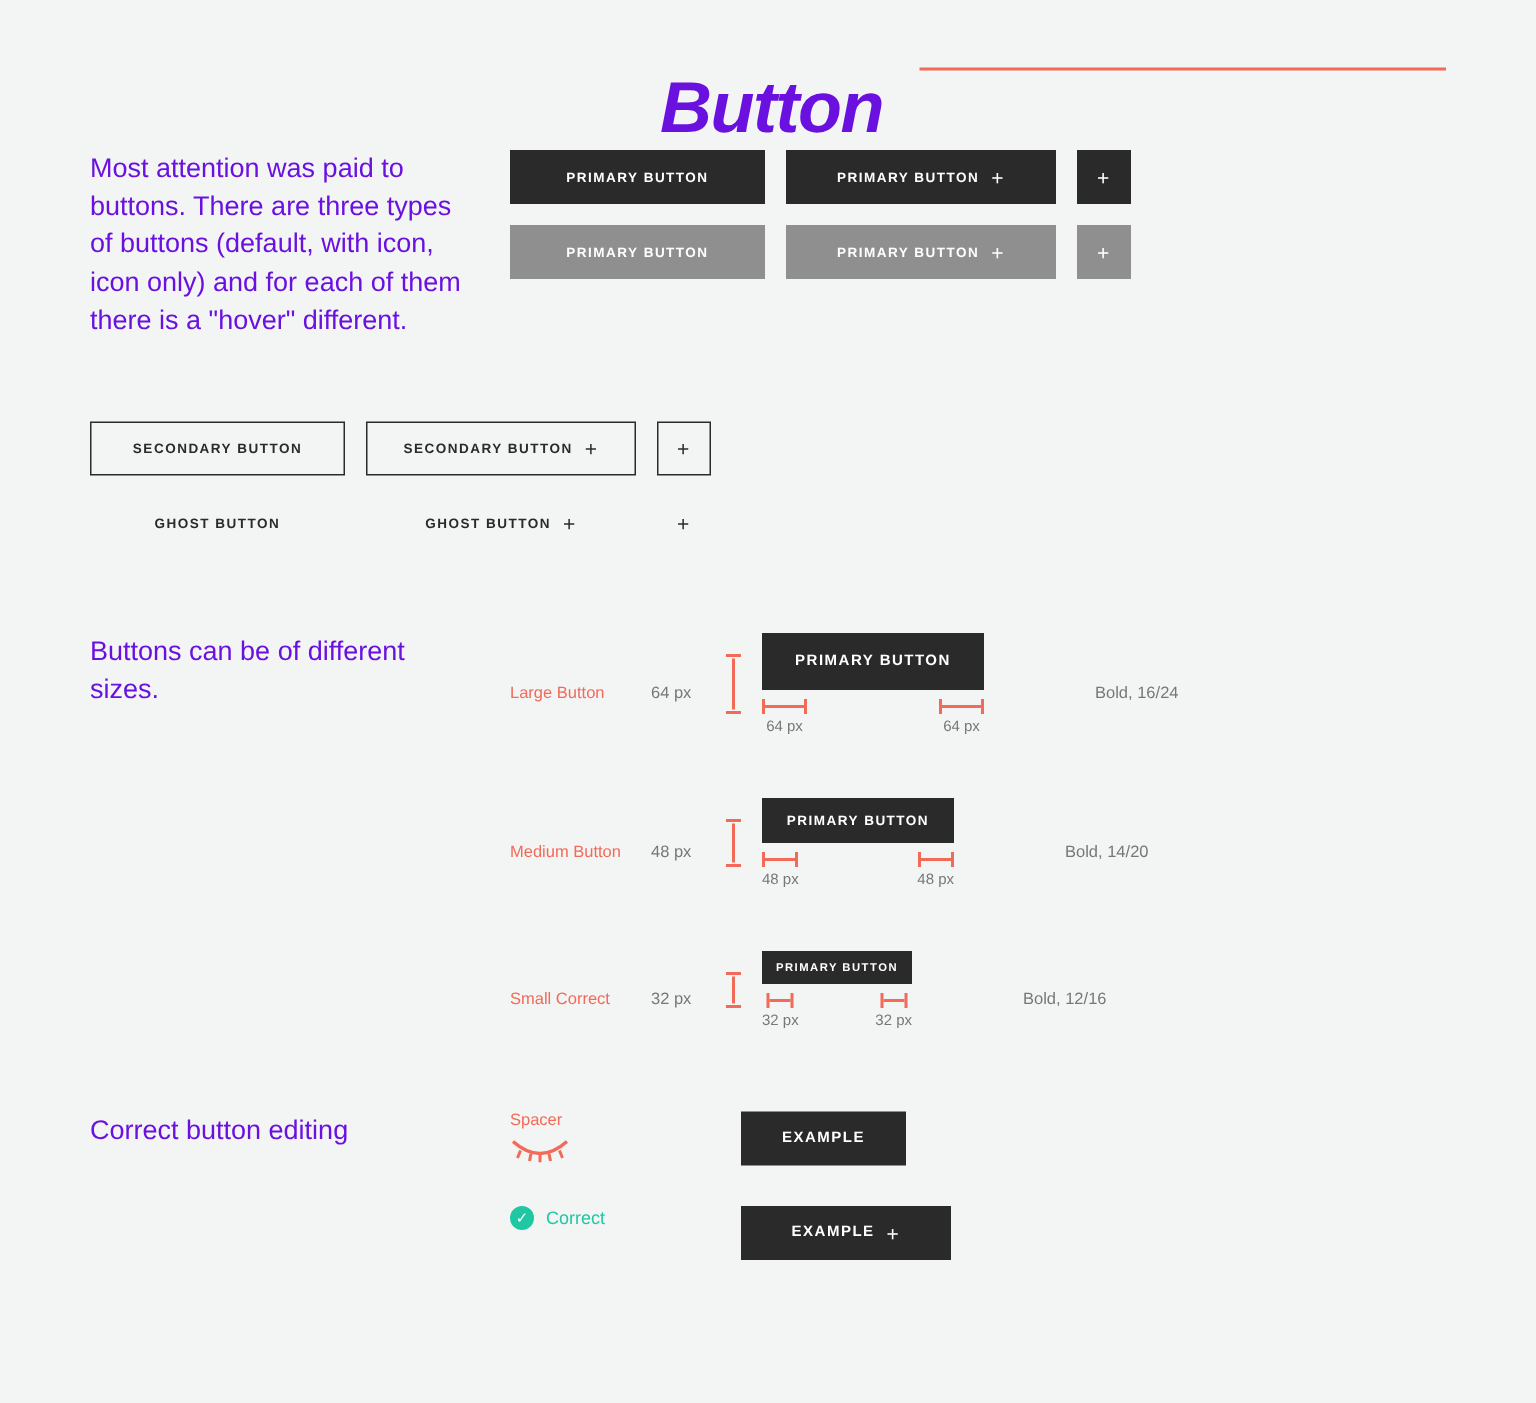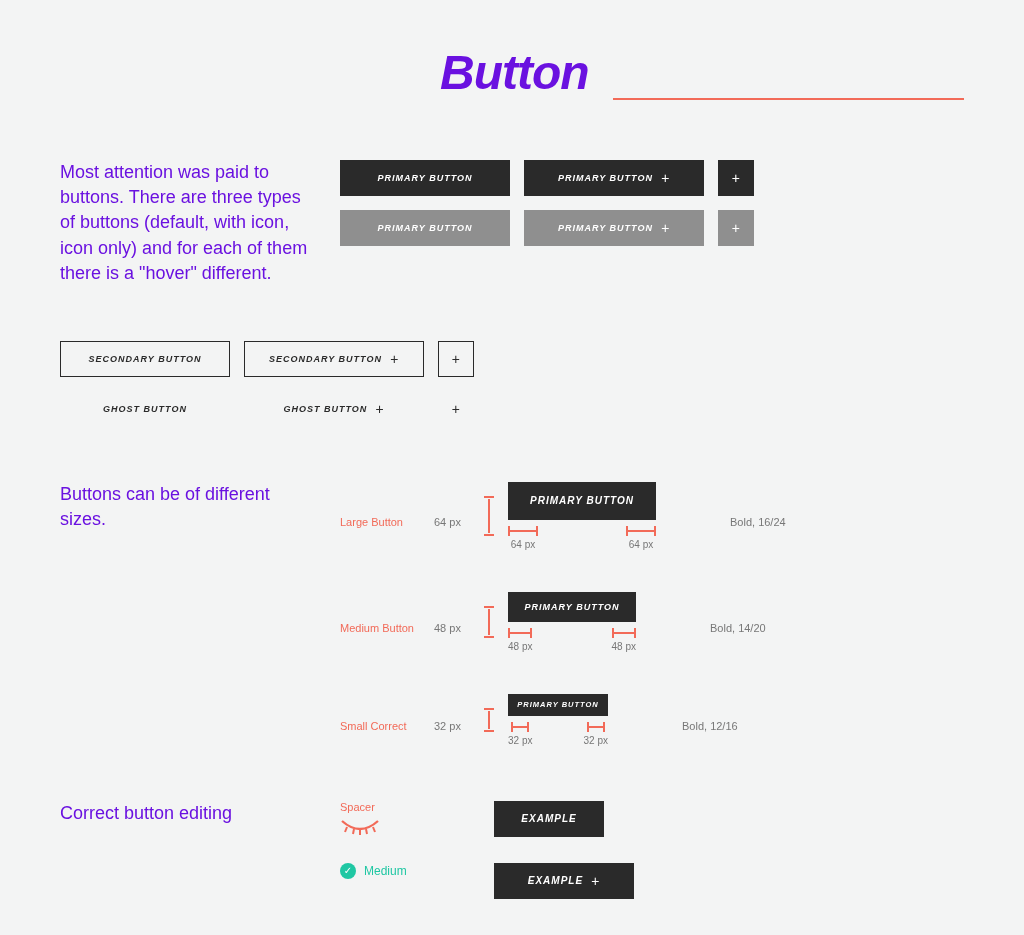--- a/index.html
+++ b/index.html
@@ -16,24 +16,23 @@
   body{
     width:1024px;
     min-height:935px;
     background:var(--bg);
     font-family:Arial, Helvetica, sans-serif;
     color:var(--text);
     padding:45px 60px 60px 60px;
   }
   .header{
     display:flex;
-    align-items:flex-end;
+    align-items:flex-start;
     gap:24px;
     margin-left:380px;
-    margin-bottom:60px;
   }
   .title{
     font-style:italic;
     font-weight:900;
     font-size:48px;
     color:var(--accent);
     letter-spacing:-1px;
   }
   .header-rule{
     flex:1;
@@ -67,21 +66,20 @@
     font-size:9px;
     font-weight:700;
     letter-spacing:1px;
     text-transform:uppercase;
     display:inline-flex;
     align-items:center;
     justify-content:center;
     gap:8px;
     height:36px;
     border:none;
-    font-style:italic;
   }
   .btn.primary{background:var(--dark);color:#fff;}
   .btn.primary.hover{background:var(--grey);color:#fff;}
   .btn.secondary{background:transparent;color:var(--dark);border:1px solid var(--dark);text-align:right;}
   .btn.ghost{background:transparent;color:var(--dark);border:none;}
   .btn.w1{width:170px;}
   .btn.w2{width:180px;}
   .btn.sq{width:36px;}
   .plus{font-weight:300;font-size:14px;line-height:0;}
 
@@ -297,21 +295,21 @@
           <line x1="26" y1="10" x2="27" y2="15" stroke="#f26a58" stroke-width="2"></line>
           <line x1="33" y1="8" x2="35" y2="13" stroke="#f26a58" stroke-width="2"></line>
         </svg>
       </div>
       <button class="btn primary" style="height:36px;width:110px;font-size:10px;">EXAMPLE</button>
     </div>
     <div class="edit-row">
       <div style="width:140px;">
         <div class="success">
           <span class="success-badge">✓</span>
-          <span>Medium</span>
+          <span>Correct</span>
         </div>
       </div>
       <button class="btn primary" style="height:36px;width:140px;font-size:10px;">
         <span>EXAMPLE</span>
         <span class="plus">+</span>
       </button>
     </div>
   </div>
 </div>
 

